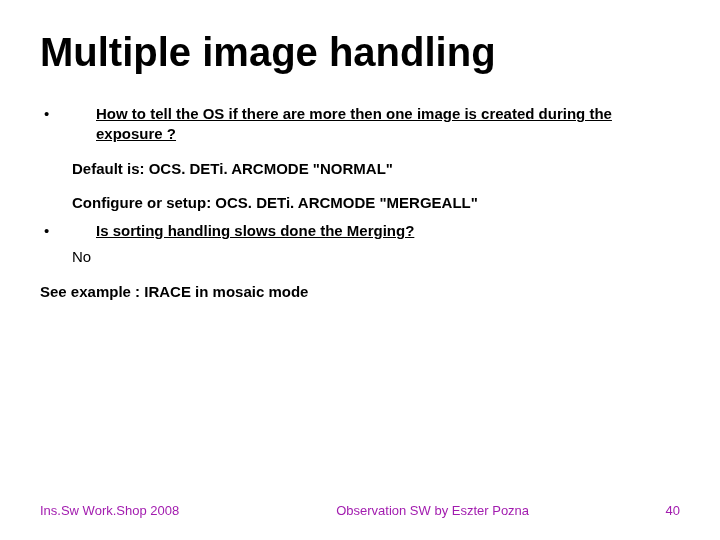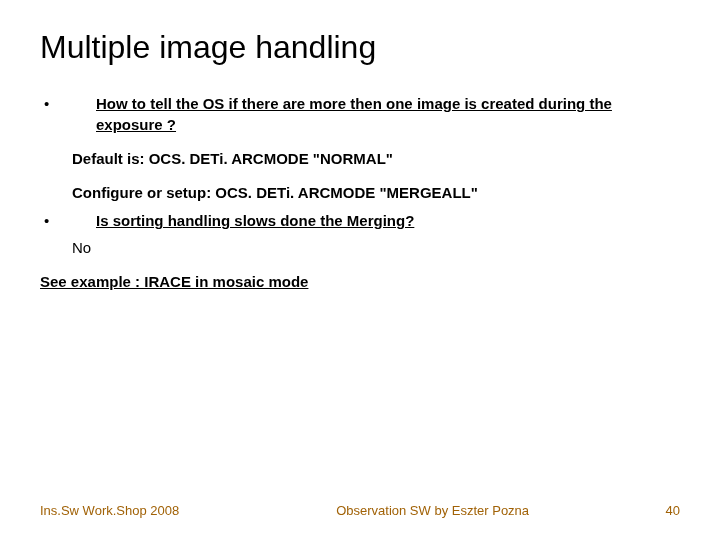--- a/index.html
+++ b/index.html
@@ -14,22 +14,22 @@
     overflow: hidden;
   }
   .slide {
     box-sizing: border-box;
     width: 720px;
     height: 540px;
     padding: 28px 40px 20px 40px;
     position: relative;
   }
   .title {
-    font-size: 32px;
-    font-weight: normal;
+    font-size: 40px;
+    font-weight: bold;
     margin: 0 0 28px 0;
     line-height: 1.2;
   }
   .content {
     font-size: 15px;
     line-height: 1.35;
   }
   .bullet-row {
     display: flex;
     align-items: flex-start;
@@ -55,33 +55,32 @@
   .sub.gap {
     margin-top: 14px;
     margin-bottom: 14px;
   }
   .nobold {
     font-weight: normal;
   }
   .see {
     margin-top: 14px;
     font-weight: bold;
-    text-decoration: underline;
   }
   .footer {
     position: absolute;
     left: 0;
     right: 0;
     bottom: 22px;
     padding: 0 40px;
     display: flex;
     align-items: baseline;
     font-family: Arial, Helvetica, sans-serif;
     font-size: 13px;
-    color: #a16207;
+    color: #a21caf;
   }
   .footer-left {
     flex: 0 0 auto;
   }
   .footer-center {
     flex: 1;
     text-align: center;
     padding-left: 36px;
   }
   .footer-right {

